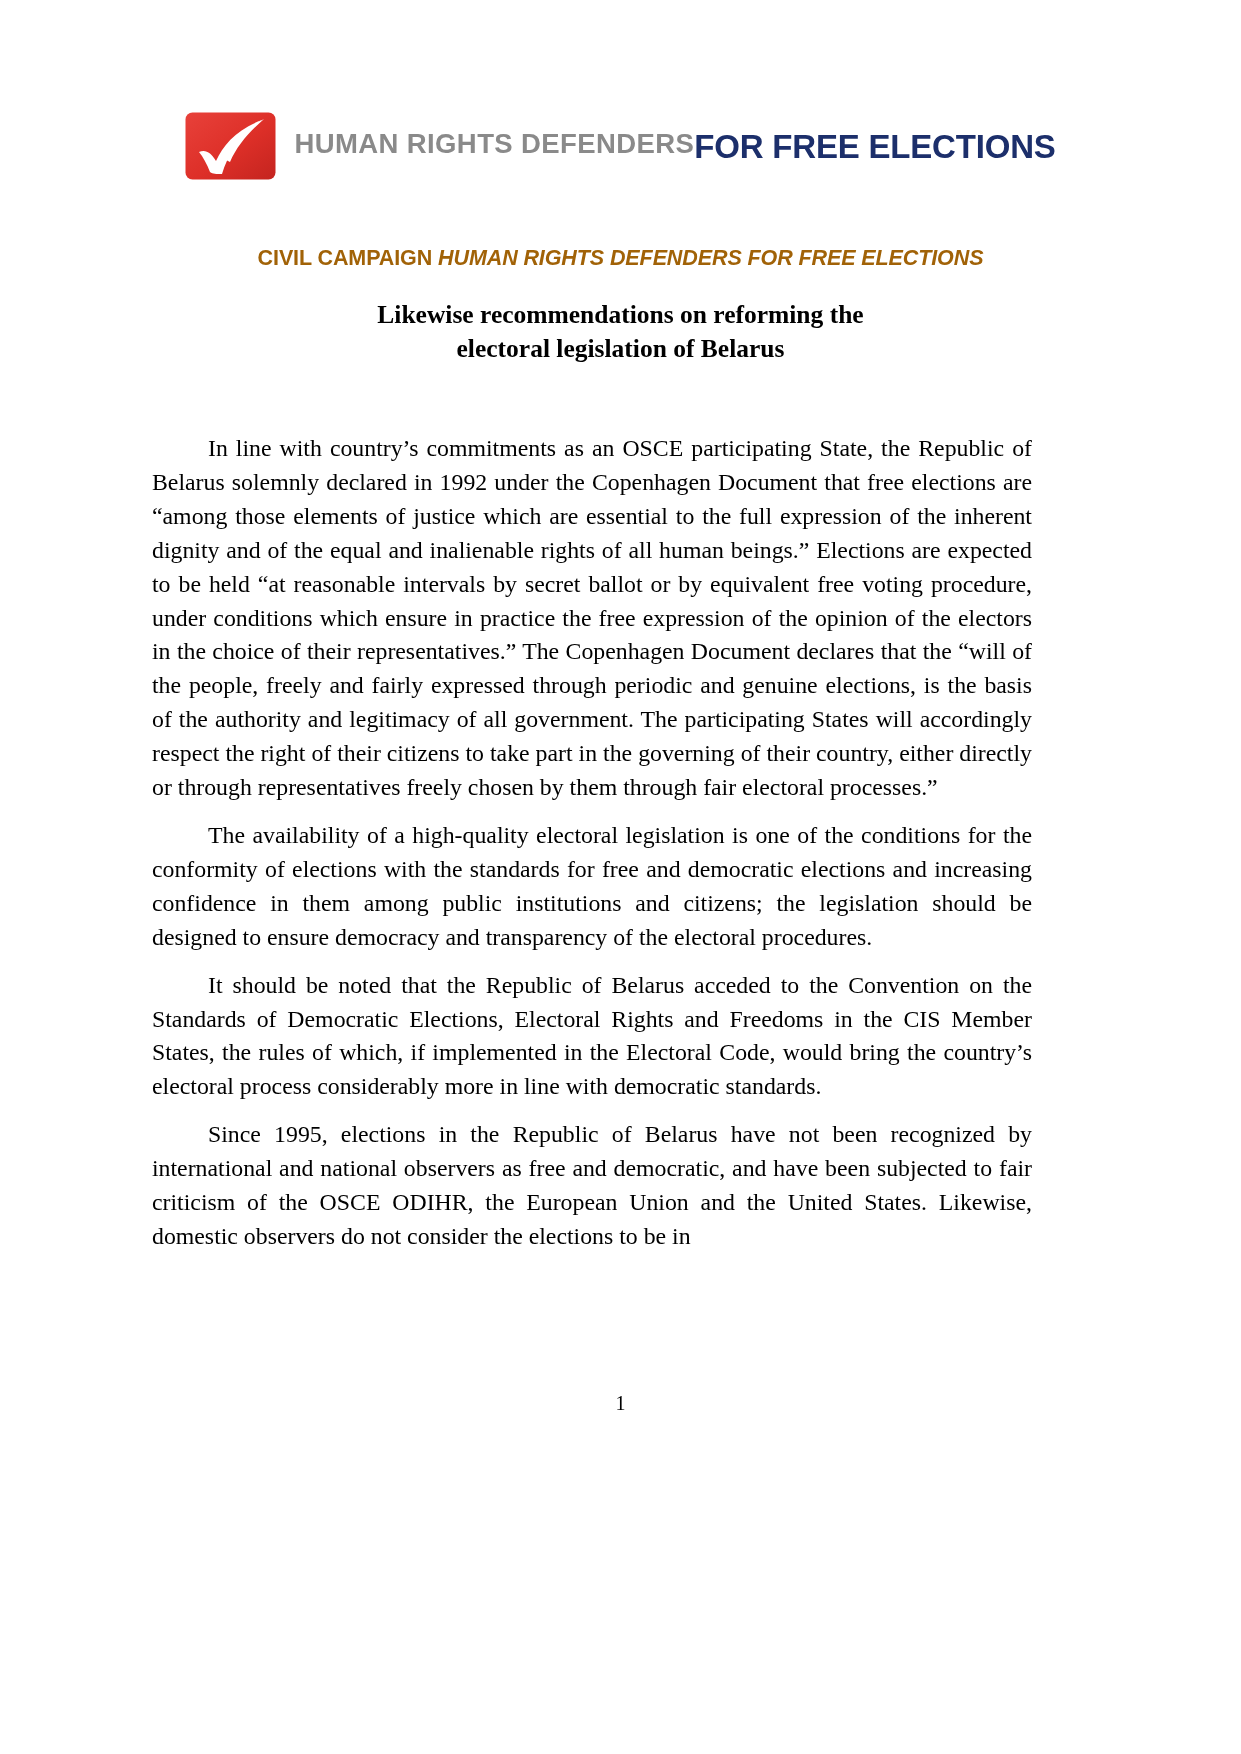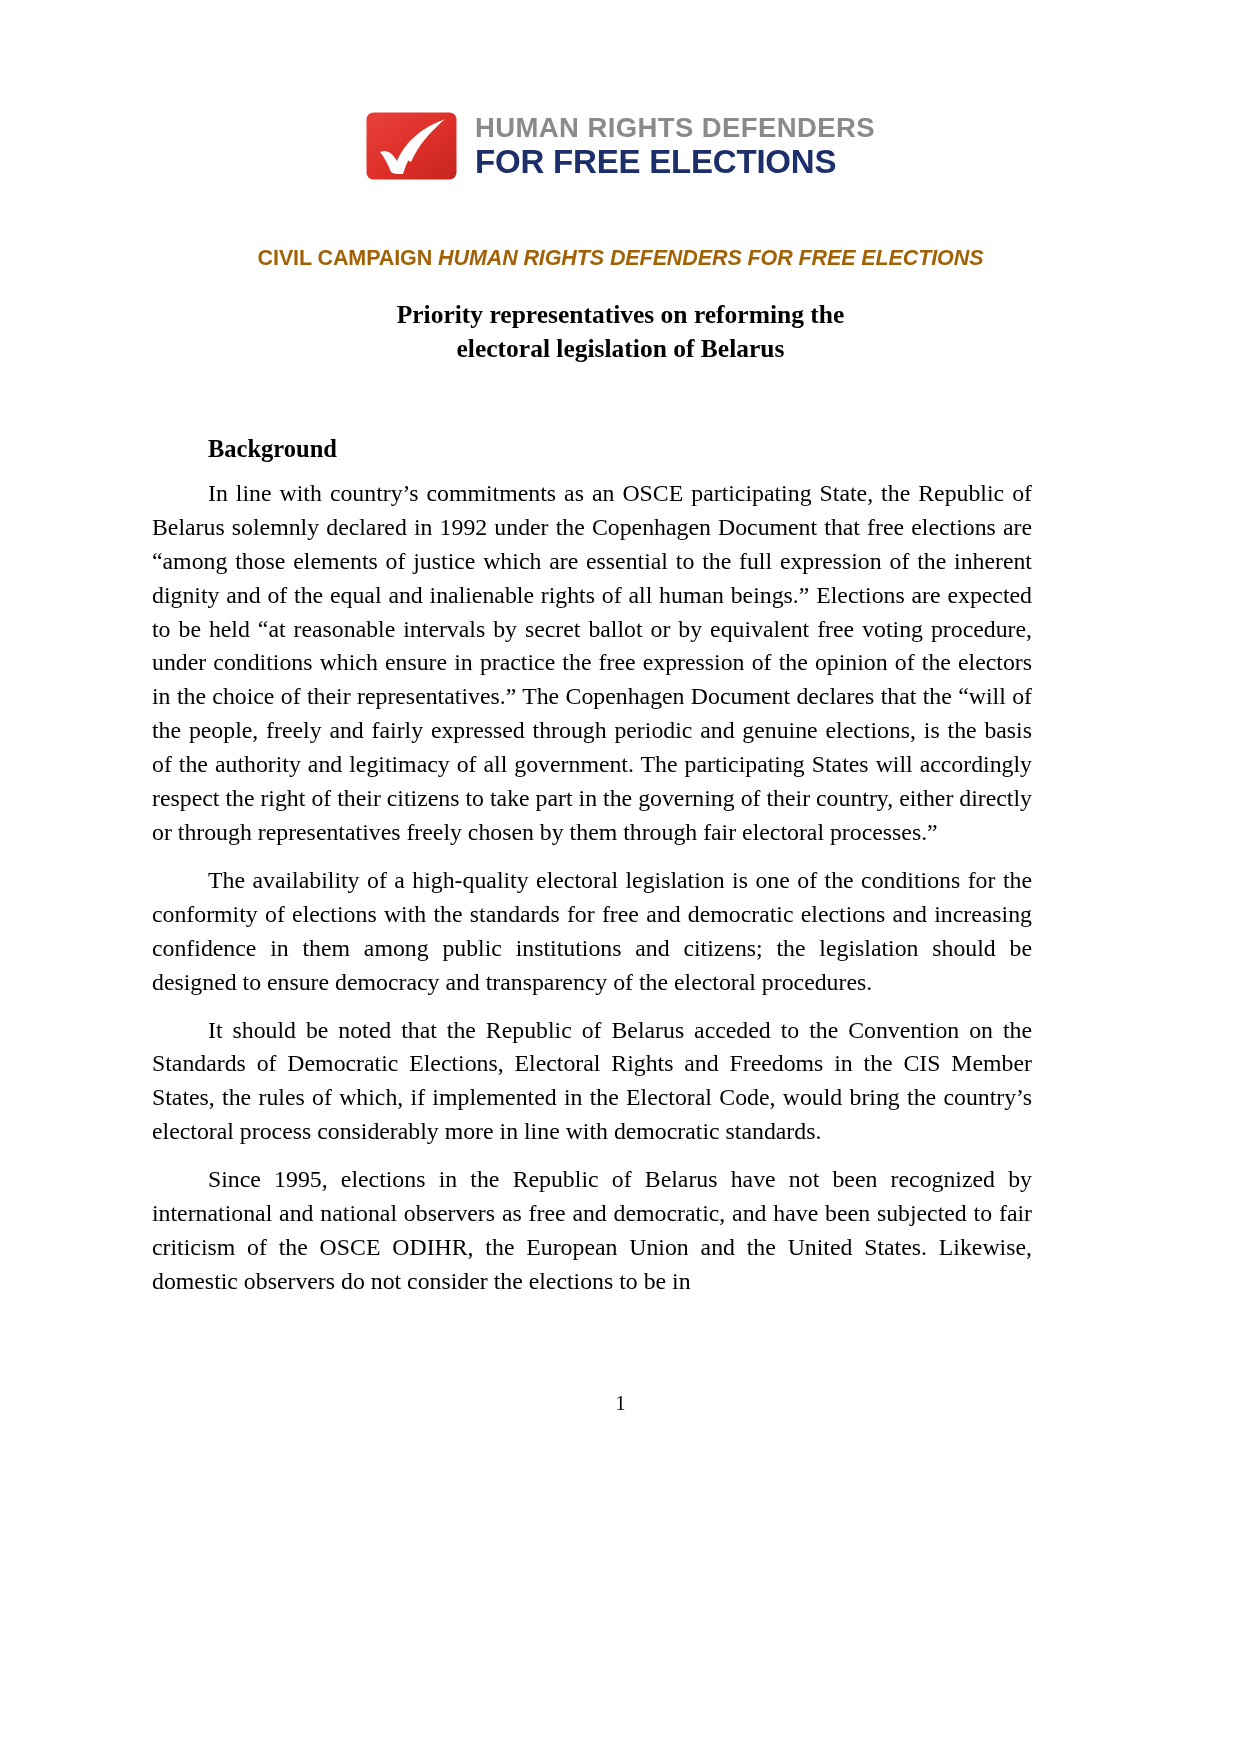--- a/index.html
+++ b/index.html
@@ -34,21 +34,21 @@
     gap: 18px;
   }
   .logo-mark {
     width: 91px;
     height: 68px;
     position: relative;
     display: block;
   }
   .logo-wordmark {
     display: flex;
-    flex-direction: column;
+    flex-direction: row;
     justify-content: center;
     line-height: 1;
   }
   .logo-line1 {
     font-family: "Liberation Sans", "DejaVu Sans", sans-serif;
     font-weight: bold;
     font-size: 27.5px;
     letter-spacing: 0.4px;
     color: #8a8a8a;
     white-space: nowrap;
@@ -158,26 +158,25 @@
       <span class="logo-wordmark">
         <span class="logo-line1">HUMAN RIGHTS DEFENDERS</span>
         <span class="logo-line2">FOR FREE ELECTIONS</span>
       </span>
     </div>
   </div>
 
   <div class="campaign-line"><span>CIVIL CAMPAIGN </span><span class="italic-part">HUMAN RIGHTS DEFENDERS FOR FREE ELECTIONS</span></div>
 
   <div class="doc-title">
-    <div>Priority representatives on reforming the</div>
+    <div>Likewise recommendations on reforming the</div>
     <div>electoral legislation of Belarus</div>
   </div>
 
   <div class="content">
-    <div class="section-heading">Background</div>
     <p class="para">In line with country’s commitments as an OSCE participating State, the Republic of Belarus solemnly declared in 1992 under the Copenhagen Document that free elections are “among those elements of justice which are essential to the full expression of the inherent dignity and of the equal and inalienable rights of all human beings.” Elections are expected to be held “at reasonable intervals by secret ballot or by equivalent free voting procedure, under conditions which ensure in practice the free expression of the opinion of the electors in the choice of their representatives.” The Copenhagen Document declares that the “will of the people, freely and fairly expressed through periodic and genuine elections, is the basis of the authority and legitimacy of all government. The participating States will accordingly respect the right of their citizens to take part in the governing of their country, either directly or through representatives freely chosen by them through fair electoral processes.”</p>
     <p class="para">The availability of a high-quality electoral legislation is one of the conditions for the conformity of elections with the standards for free and democratic elections and increasing confidence in them among public institutions and citizens; the legislation should be designed to ensure democracy and transparency of the electoral procedures.</p>
     <p class="para">It should be noted that the Republic of Belarus acceded to the Convention on the Standards of Democratic Elections, Electoral Rights and Freedoms in the CIS Member States, the rules of which, if implemented in the Electoral Code, would bring the country’s electoral process considerably more in line with democratic standards.</p>
     <p class="para">Since 1995, elections in the Republic of Belarus have not been recognized by international and national observers as free and democratic, and have been subjected to fair criticism of the OSCE ODIHR, the European Union and the United States. Likewise, domestic observers do not consider the elections to be in</p>
   </div>
 
   <div class="page-number">1</div>
 
 </div>
 

